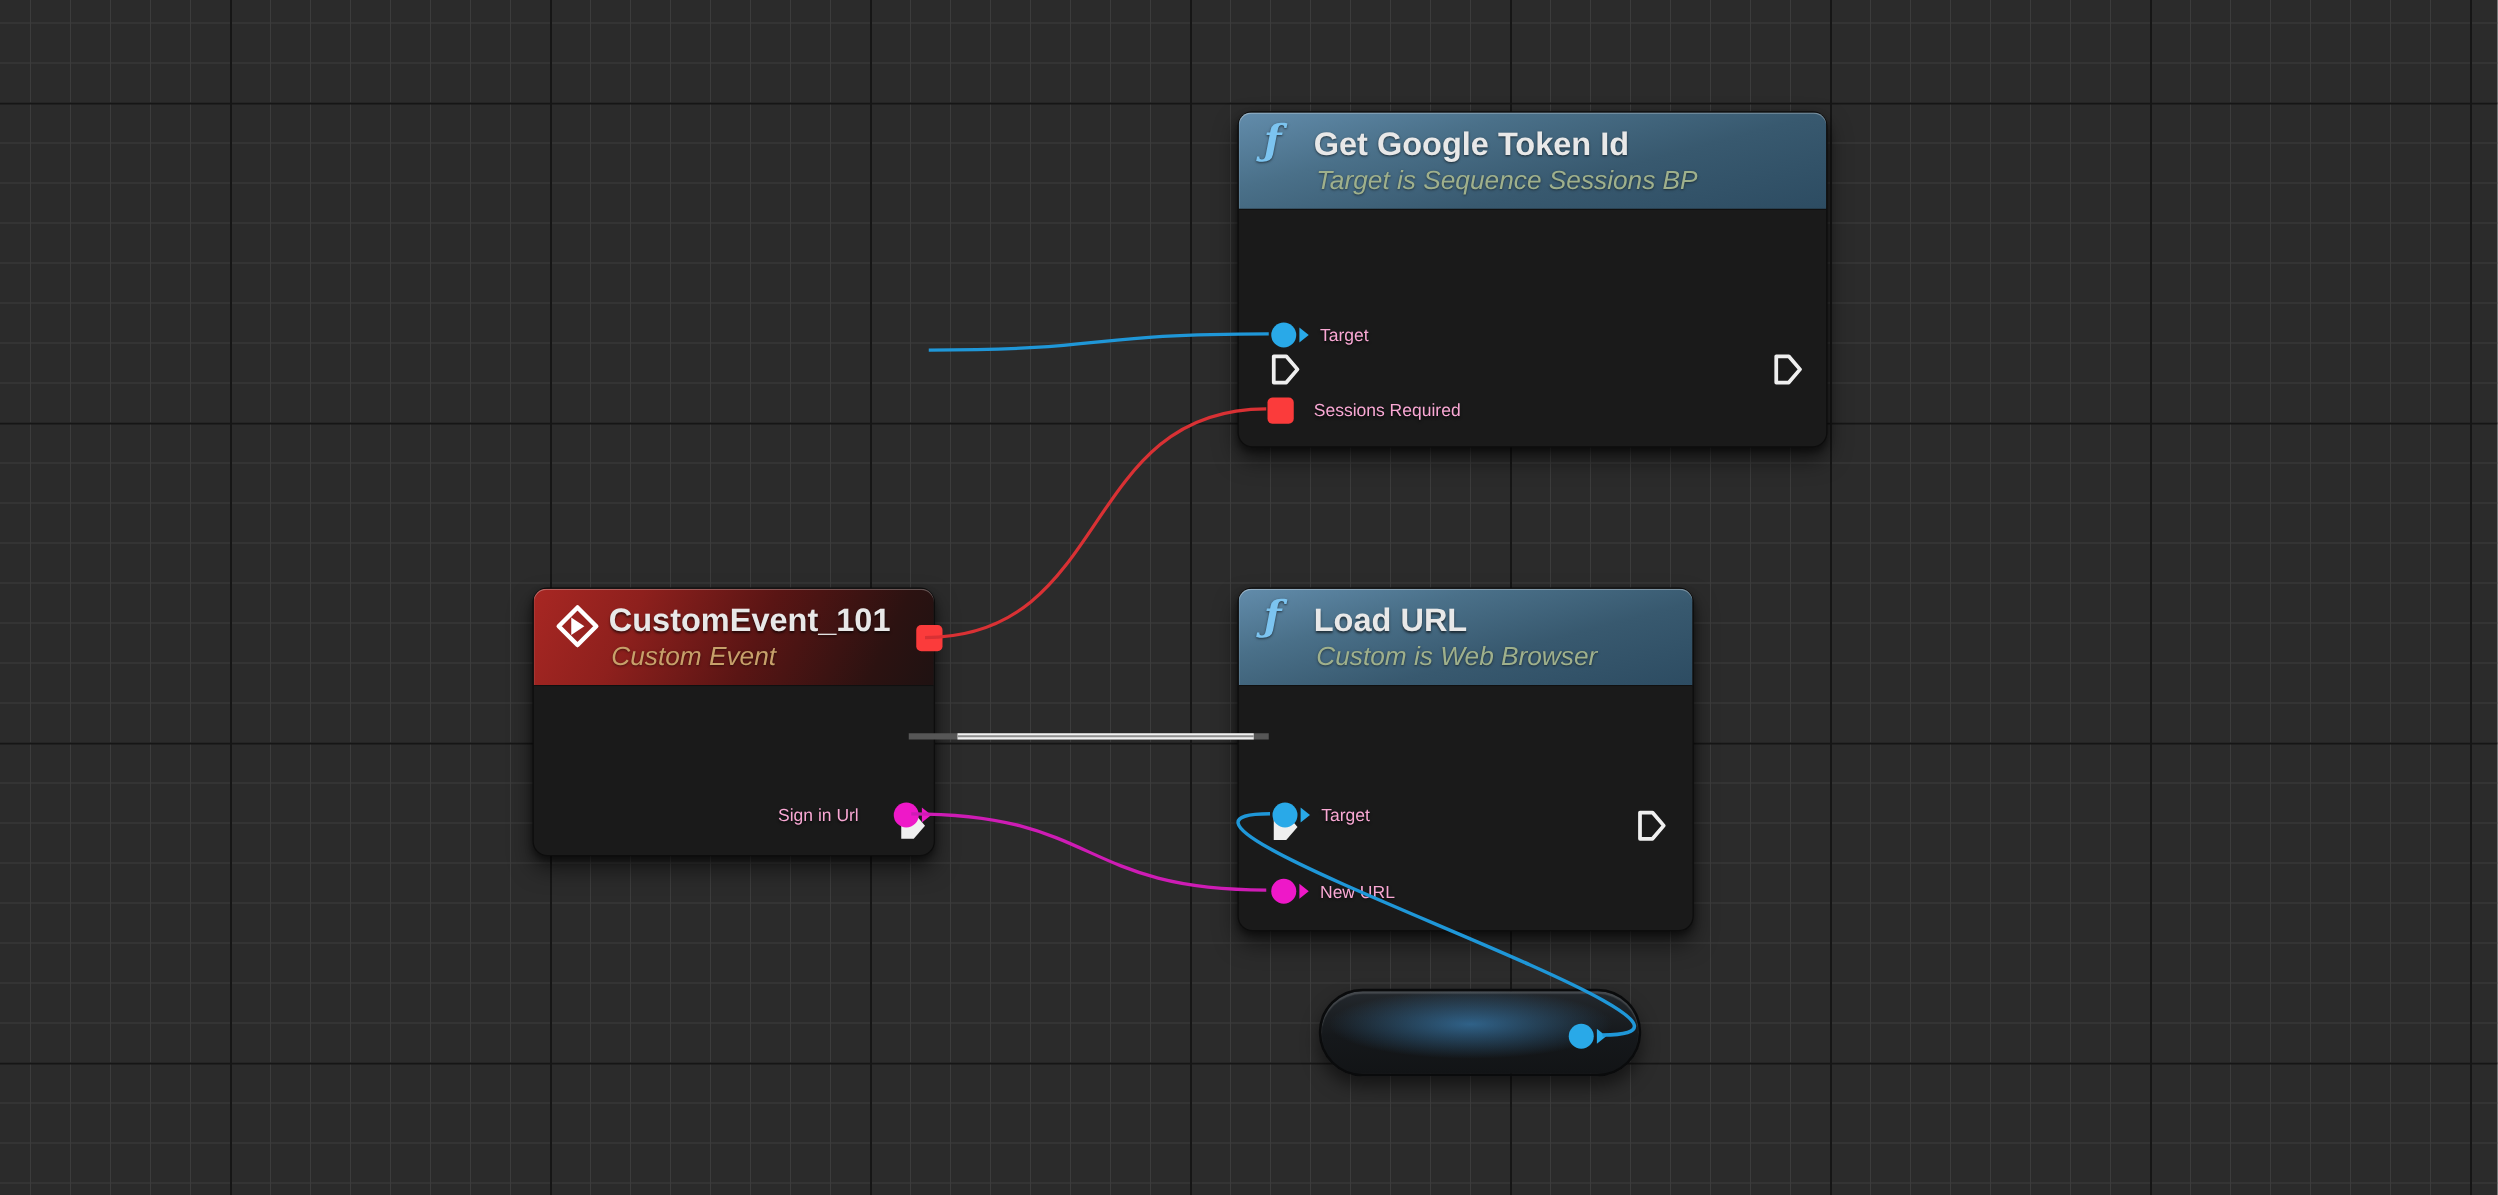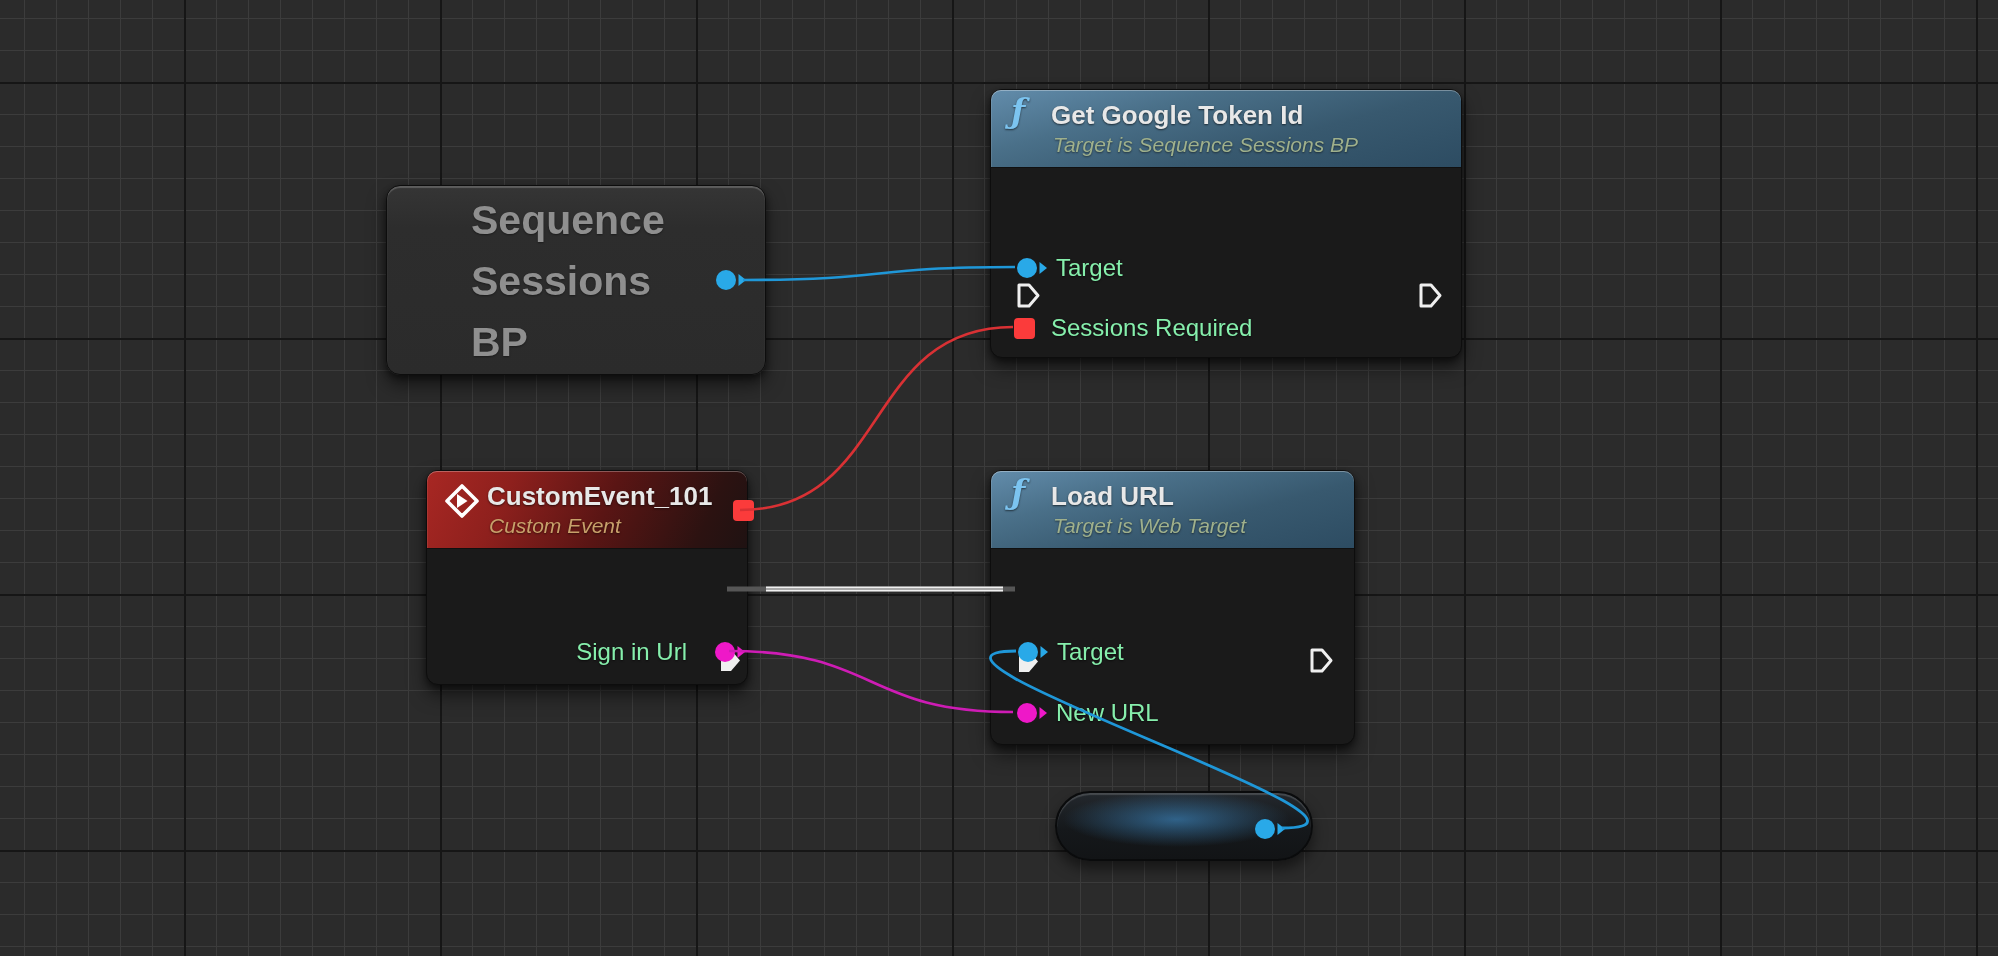--- a/index.html
+++ b/index.html
@@ -56,21 +56,21 @@
   .ficon {
     position:absolute; left:20px; top:2px;
     font-family:"DejaVu Serif", serif; font-style:italic; font-weight:bold;
     font-size:33px; color:#7cc4f0; text-shadow:0 1px 2px rgba(0,0,0,.6);
   }
   .evicon { position:absolute; left:17px; top:12px; }
 
   .pin { position:absolute; }
   .plabel {
     position:absolute; height:24px; line-height:24px;
-    font-size:24px; color:#86efac; white-space:nowrap;
+    font-size:14px; color:#f9a8d4; white-space:nowrap;
     text-shadow:0 1px 2px rgba(0,0,0,.6);
   }
 
   
   .node.var {
     background:linear-gradient(180deg,#353535 0%, #2d2d2d 22%, #2b2b2b 100%);
     border-radius:14px;
     box-shadow: inset 0 2px 1px rgba(255,255,255,.20), 0 10px 18px rgba(0,0,0,.5), 0 3px 6px rgba(0,0,0,.45);
   }
   .var-text { position:absolute; left:84px; top:4px; }
@@ -95,33 +95,20 @@
 
   
   #wires { position:absolute; left:0; top:0; z-index:40; pointer-events:none; }
   #wires path { pointer-events:stroke; }
 </style>
 </head>
 <body>
 
 <div id="graph">
 
-  <div class="node var" style="left:386px; top:185px; width:380px; height:190px;">
-    <div class="var-text">
-      <div class="var-line">Sequence</div>
-      <div class="var-line">Sessions</div>
-      <div class="var-line">BP</div>
-    </div>
-    <svg class="pin" style="left:328px; top:82px;" width="34" height="24" viewBox="0 0 34 24">
-      <g fill="#29a9e8">
-        <circle cx="11" cy="12" r="10"></circle>
-        <path d="M23.5,6 L31,12 L23.5,18 Z"></path>
-      </g>
-    </svg>
-  </div>
 
   <div class="node fn" style="left:990px; top:89px; width:472px; height:269px;">
     <div class="hdr blue">
       <span class="ficon">ƒ</span>
       <div class="title">Get Google Token Id</div>
       <div class="subtitle fn">Target is Sequence Sessions BP</div>
     </div>
     <svg class="pin" style="left:24px; top:191px;" width="27" height="29" viewBox="0 0 27 29">
       <path d="M4,4 L14,4 L23,14.5 L14,25 L4,25 Z" fill="none" stroke-width="3" stroke-linejoin="round" stroke="#efefef"></path>
     </svg>
@@ -162,21 +149,21 @@
         <circle cx="11" cy="12" r="10"></circle>
         <path d="M23.5,6 L31,12 L23.5,18 Z"></path>
       </g>
     </svg>
   </div>
 
   <div class="node fn" style="left:990px; top:470px; width:365px; height:275px;">
     <div class="hdr blue">
       <span class="ficon">ƒ</span>
       <div class="title">Load URL</div>
-      <div class="subtitle fn">Target is Web Target</div>
+      <div class="subtitle fn">Custom is Web Browser</div>
     </div>
     <svg class="pin" style="left:24px; top:176px;" width="27" height="29" viewBox="0 0 27 29">
       <path d="M4,4 L14,4 L23,14.5 L14,25 L4,25 Z" stroke-width="3" stroke-linejoin="round" fill="#efefef"></path>
     </svg>
     <svg class="pin" style="left:317px; top:175px;" width="27" height="29" viewBox="0 0 27 29">
       <path d="M4,4 L14,4 L23,14.5 L14,25 L4,25 Z" fill="none" stroke-width="3" stroke-linejoin="round" stroke="#efefef"></path>
     </svg>
 
     <svg class="pin" style="left:26px; top:169px;" width="34" height="24" viewBox="0 0 34 24">
       <g fill="#29a9e8">

